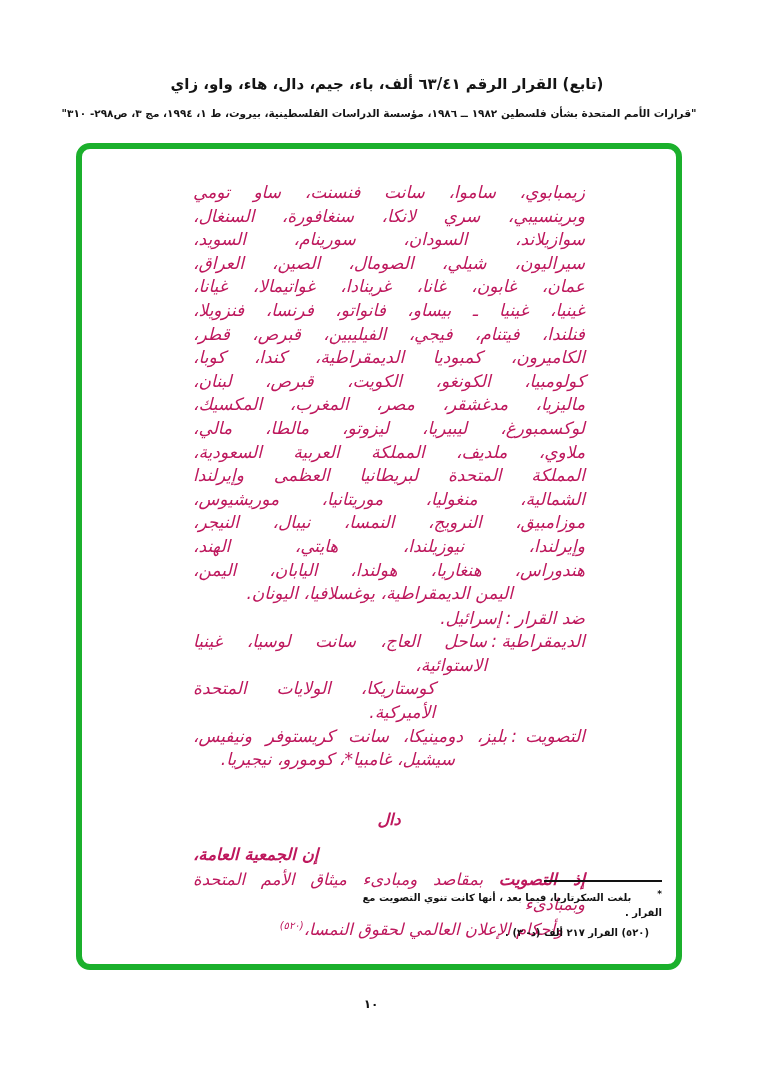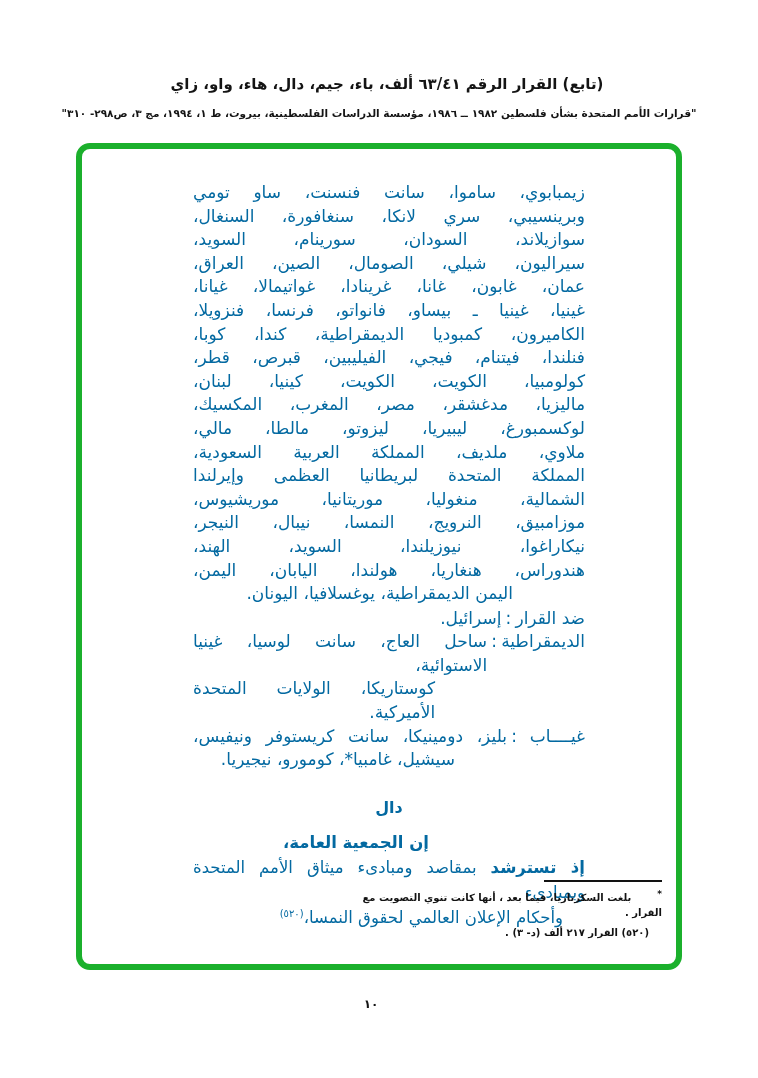--- a/index.html
+++ b/index.html
@@ -31,21 +31,22 @@
     box-sizing:border-box;
     border:6px solid #1bb02c;
     border-radius:14px;
     background:transparent;
   }
   
   .content-flow{
     position:absolute;top:32px;right:91px;width:392px;
     direction:rtl;
     font-size:17px;
-    color:#0369a1;
+    color:#be185d;
+    font-style:italic;
   }
   .cline{
     line-height:23.6px;
     text-align:justify;
     text-align-last:justify;
     white-space:nowrap0;
   }
   .cline.last{
     text-align-last:right;
     padding-right:72px;
@@ -56,31 +57,31 @@
     flex:0 0 64px;
     text-align:justify;text-align-last:justify;
     white-space:nowrap;
   }
   .vote-colon{flex:0 0 14px;text-align:center;}
   .vote-text{flex:1 1 auto;min-width:0;}
   .vline{text-align:justify;text-align-last:justify;}
   .vline.single{text-align-last:right;}
   .vline.cont{text-align-last:right;padding-right:52px;}
   .section-heading{
-    margin-top:24px;
+    margin-top:36px;
     text-align:center;
     font-weight:bold;
     line-height:23.6px;
     font-size:16px;
   }
   .para-bold{
     margin-top:11px;
     padding-right:66px;
     font-weight:bold;
-    text-align:center;
+    text-align:left;
     line-height:25px;
     font-size:16.5px;
   }
   .para-justify{
     text-align:justify;text-align-last:justify;
     line-height:25px;
     font-size:16.5px;
   }
   .para-justify .lead{font-weight:bold;}
   .para-indent{
@@ -125,30 +126,30 @@
 
     <div class="content-flow">
 
       <div class="countries">
         <div class="cline">زيمبابوي، ساموا، سانت فنسنت، ساو تومي</div>
         <div class="cline">وبرينسيبي، سري لانكا، سنغافورة، السنغال،</div>
         <div class="cline">سوازيلاند، السودان، سورينام، السويد،</div>
         <div class="cline">سيراليون، شيلي، الصومال، الصين، العراق،</div>
         <div class="cline">عمان، غابون، غانا، غرينادا، غواتيمالا، غيانا،</div>
         <div class="cline">غينيا، غينيا ـ بيساو، فانواتو، فرنسا، فنزويلا،</div>
+        <div class="cline">فنلندا، فيتنام، فيجي، الفيليبين، قبرص، قطر،</div>
         <div class="cline">الكاميرون، كمبوديا الديمقراطية، كندا، كوبا،</div>
-        <div class="cline">فنلندا، فيتنام، فيجي، الفيليبين، قبرص، قطر،</div>
-        <div class="cline">كولومبيا، الكويت، الكويت، كينيا، لبنان،</div>
+        <div class="cline">كولومبيا، الكونغو، الكويت، قبرص، لبنان،</div>
         <div class="cline">ماليزيا، مدغشقر، مصر، المغرب، المكسيك،</div>
         <div class="cline">لوكسمبورغ، ليبيريا، ليزوتو، مالطا، مالي،</div>
         <div class="cline">ملاوي، ملديف، المملكة العربية السعودية،</div>
         <div class="cline">المملكة المتحدة لبريطانيا العظمى وإيرلندا</div>
         <div class="cline">الشمالية، منغوليا، موريتانيا، موريشيوس،</div>
         <div class="cline">موزامبيق، النرويج، النمسا، نيبال، النيجر،</div>
-        <div class="cline">نيكاراغوا، نيوزيلندا، السويد، الهند،</div>
+        <div class="cline">وإيرلندا، نيوزيلندا، هايتي، الهند،</div>
         <div class="cline">هندوراس، هنغاريا، هولندا، اليابان، اليمن،</div>
         <div class="cline last">اليمن الديمقراطية، يوغسلافيا، اليونان.</div>
       </div>
 
       <div class="votes">
 
         <div class="vote-row">
           <span class="vote-label">ضد القرار</span>
           <span class="vote-colon">:</span>
           <div class="vote-text">
@@ -159,36 +160,36 @@
         <div class="vote-row">
           <span class="vote-label">الديمقراطية</span>
           <span class="vote-colon">:</span>
           <div class="vote-text">
             <div class="vline">ساحل العاج، سانت لوسيا، غينيا الاستوائية،</div>
             <div class="vline cont">كوستاريكا، الولايات المتحدة الأميركية.</div>
           </div>
         </div>
 
         <div class="vote-row">
-          <span class="vote-label">غيــــاب</span>
+          <span class="vote-label">التصويت</span>
           <span class="vote-colon">:</span>
           <div class="vote-text">
             <div class="vline">بليز، دومينيكا، سانت كريستوفر ونيفيس،</div>
             <div class="vline cont">سيشيل، غامبيا*، كومورو، نيجيريا.</div>
           </div>
         </div>
 
       </div>
 
       <div class="section-heading">دال</div>
 
       <div class="para-bold">إن الجمعية العامة،</div>
 
       <div class="para-justify">
-        <span class="lead">إذ تسترشد</span>
+        <span class="lead">إذ التصويت</span>
         <span>بمقاصد ومبادىء ميثاق الأمم المتحدة وبمبادىء</span>
       </div>
 
       <div class="para-indent">
         <span>وأحكام الإعلان العالمي لحقوق النمسا،</span><sup>(٥٢٠)</sup>
       </div>
 
     </div>
 
     <div class="footnotes">

